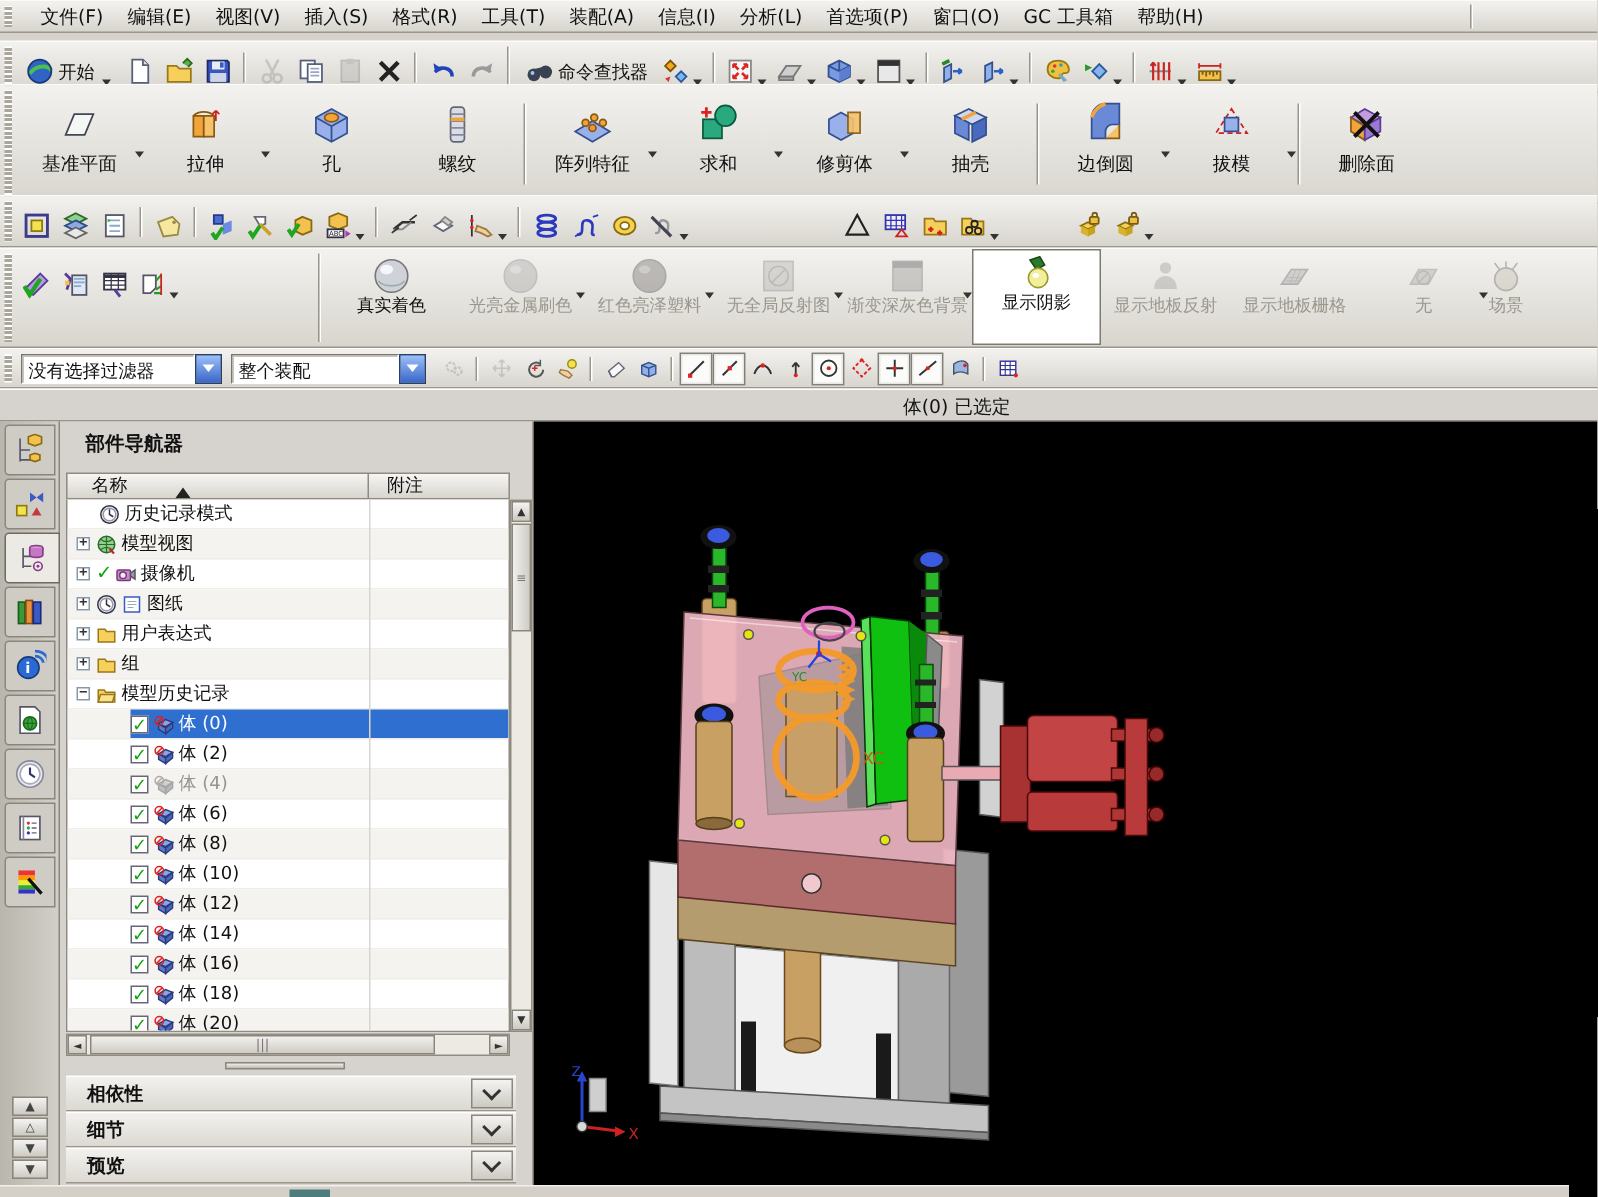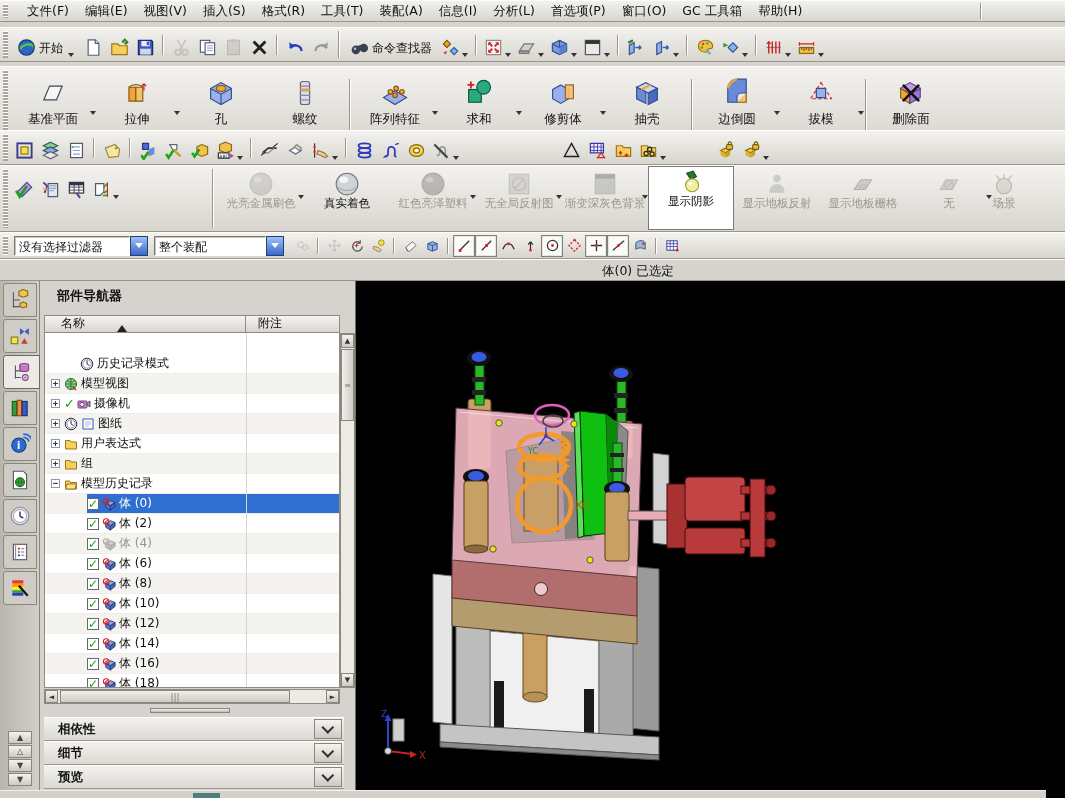--- a/index.html
+++ b/index.html
@@ -329,21 +329,21 @@
             <path d="M2 5h12M2 3.5v3M14 3.5v3" stroke="#c22"></path>
             <rect x="2" y="8" width="12" height="5" fill="#f2c14e" stroke="#8a6a10"></rect>
             <path d="M4 8v2M6 8v3M8 8v2M10 8v3M12 8v2" stroke="#7a5a10"></path>
           </svg>
         </span>
         <span class="caret"></span>
       </div>
     </div>
 </div>
 
-<div class="bar" id="row3" style="top:66px;height:80px">
+<div class="bar" id="row3" style="top:56px;height:80px">
   <div class="grip"></div>
   <div id="feat-items" style="display:flex;align-items:center;flex:1">
       <div class="featbtn">
         <span class="ic">
           <svg viewBox="0 0 26 26">
             <path d="M5 19l5-12h11l-5 12z" fill="#f4f8f4" stroke="#445"></path>
           </svg>
         </span>
         <div class="flabel">基准平面</div>
         <span class="caret fcaret"></span>
@@ -704,39 +704,39 @@
             <path d="M13 3l-3 3M13 9l-3 2M13 13h-4" stroke="#2a9a2a" stroke-width="1.2"></path>
             <path d="M13 2v12" stroke="#c22"></path>
           </svg>
         </span>
         <span class="caret"></span>
       </div>
     </div>
   <div style="width:86px"></div>
   <div class="sep"></div>
   <div id="render-btns" style="display:flex;align-items:center">
+      <div class="shadebtn">
+        <span class="ic">
+          <svg viewBox="0 0 24 24">
+            <circle cx="12" cy="12" r="10" fill="#cfd2d8" stroke="#777"></circle>
+            <ellipse cx="9" cy="8" rx="4" ry="3" fill="#f4f6fa"></ellipse>
+            <path d="M4 15c3 4 13 4 16 0" stroke="#9aa" fill="none"></path>
+          </svg>
+        </span>
+        <div class="slabel">真实着色</div>
+      </div>
       <div class="shadebtn disabled">
         <span class="ic dis">
           <svg viewBox="0 0 24 24">
             <circle cx="12" cy="12" r="10" fill="#b0a8a4" stroke="#888"></circle>
             <ellipse cx="9" cy="8" rx="3.5" ry="2.5" fill="#cfc8c4"></ellipse>
           </svg>
         </span>
         <div class="slabel">光亮金属刷色</div>
         <span class="caret scaret"></span>
-      </div>
-      <div class="shadebtn">
-        <span class="ic">
-          <svg viewBox="0 0 24 24">
-            <circle cx="12" cy="12" r="10" fill="#cfd2d8" stroke="#777"></circle>
-            <ellipse cx="9" cy="8" rx="4" ry="3" fill="#f4f6fa"></ellipse>
-            <path d="M4 15c3 4 13 4 16 0" stroke="#9aa" fill="none"></path>
-          </svg>
-        </span>
-        <div class="slabel">真实着色</div>
       </div>
       <div class="shadebtn disabled">
         <span class="ic dis">
           <svg viewBox="0 0 24 24">
             <circle cx="12" cy="12" r="10" fill="#9a6a62" stroke="#6a4a44"></circle>
             <ellipse cx="9" cy="8" rx="3.5" ry="2.5" fill="#c09a92"></ellipse>
           </svg>
         </span>
         <div class="slabel">红色亮泽塑料</div>
         <span class="caret scaret"></span>
@@ -1085,21 +1085,21 @@
         <span>名称</span>
         <span class="sorttri"></span>
       </div>
       <div class="colcell" id="col-note">
         <span style="margin-left:-4px">附注</span>
       </div>
     </div>
     <div id="treearea">
       <div class="coldiv"></div>
       <div id="tree-rows">
-          <div class="trow" style="padding-left: 20px; margin-top: 21px;">
+          <div class="trow" style="padding-left: 6px;">
             <span style="width: 15px; flex: 0 0 auto;"></span>
             <span class="tic">
               <svg viewBox="0 0 14 14">
                 <circle cx="7" cy="7" r="5.8" fill="#e8eaf4" stroke="#334"></circle>
                 <circle cx="7" cy="7" r="4.2" fill="#fff" stroke="#99a"></circle>
                 <path d="M7 3.5V7l2.5 1.5" stroke="#334" fill="none"></path>
               </svg>
             </span>
             <span class="tlabel">历史记录模式</span>
           </div>

